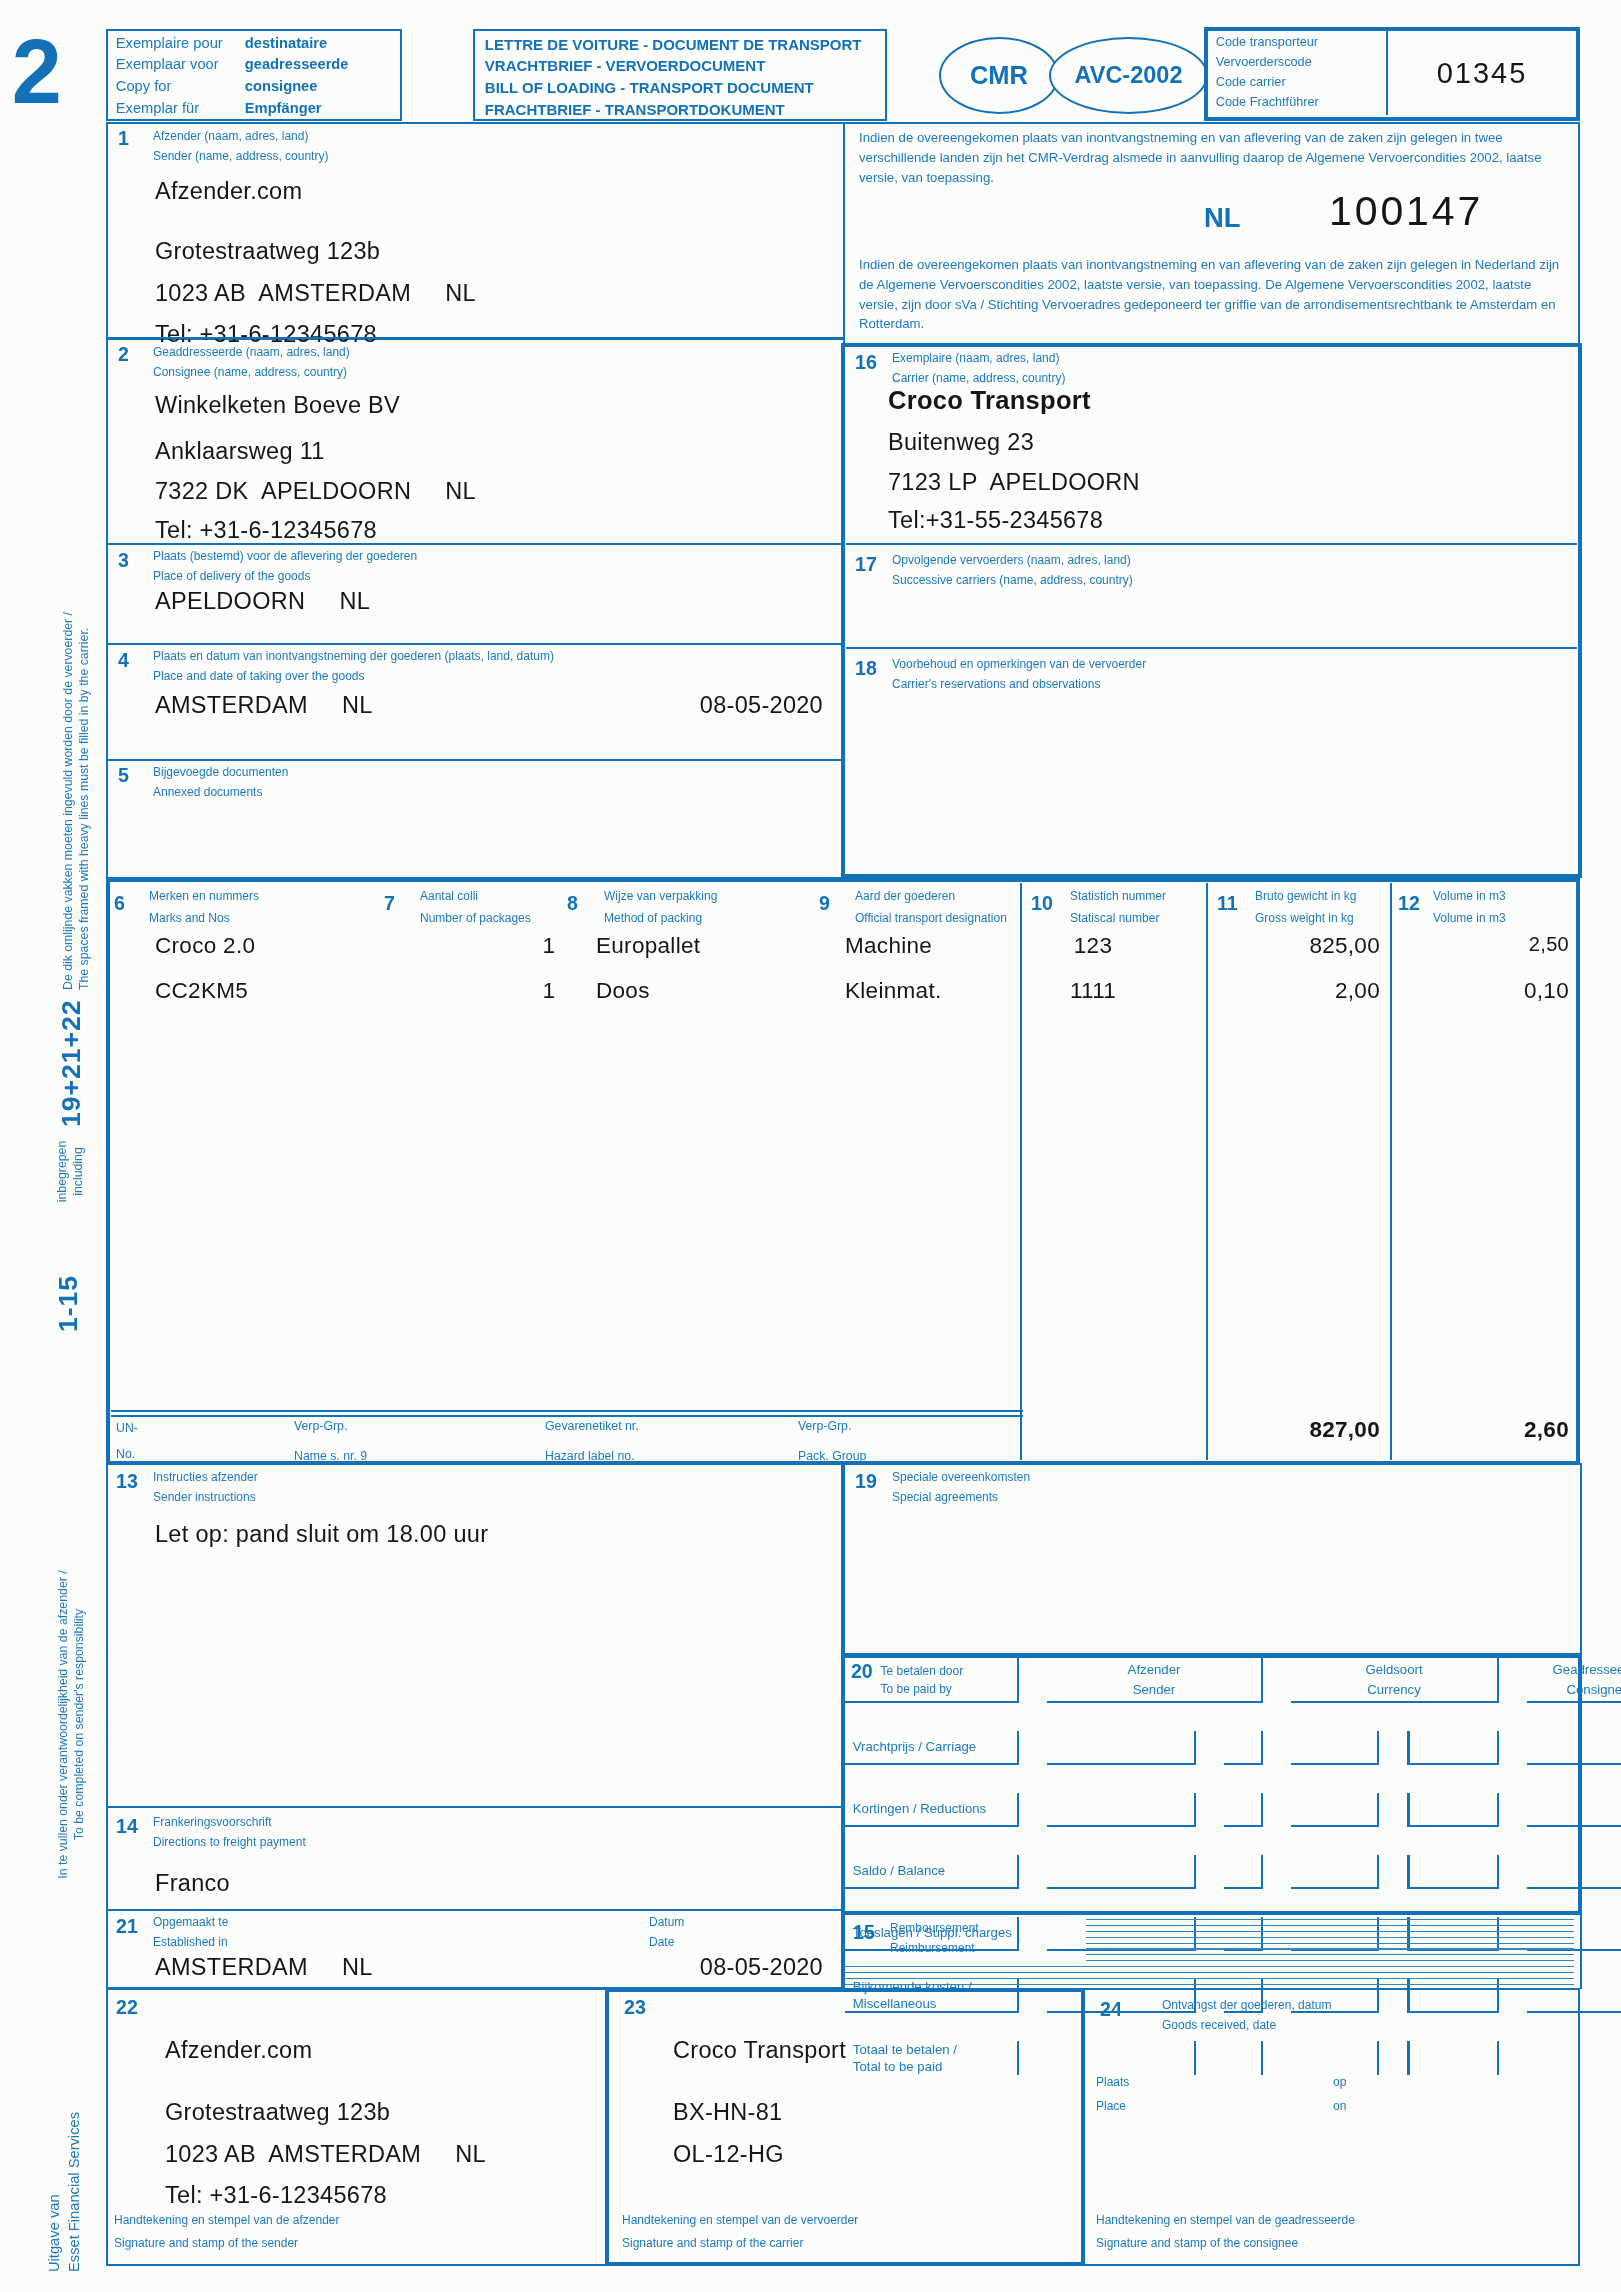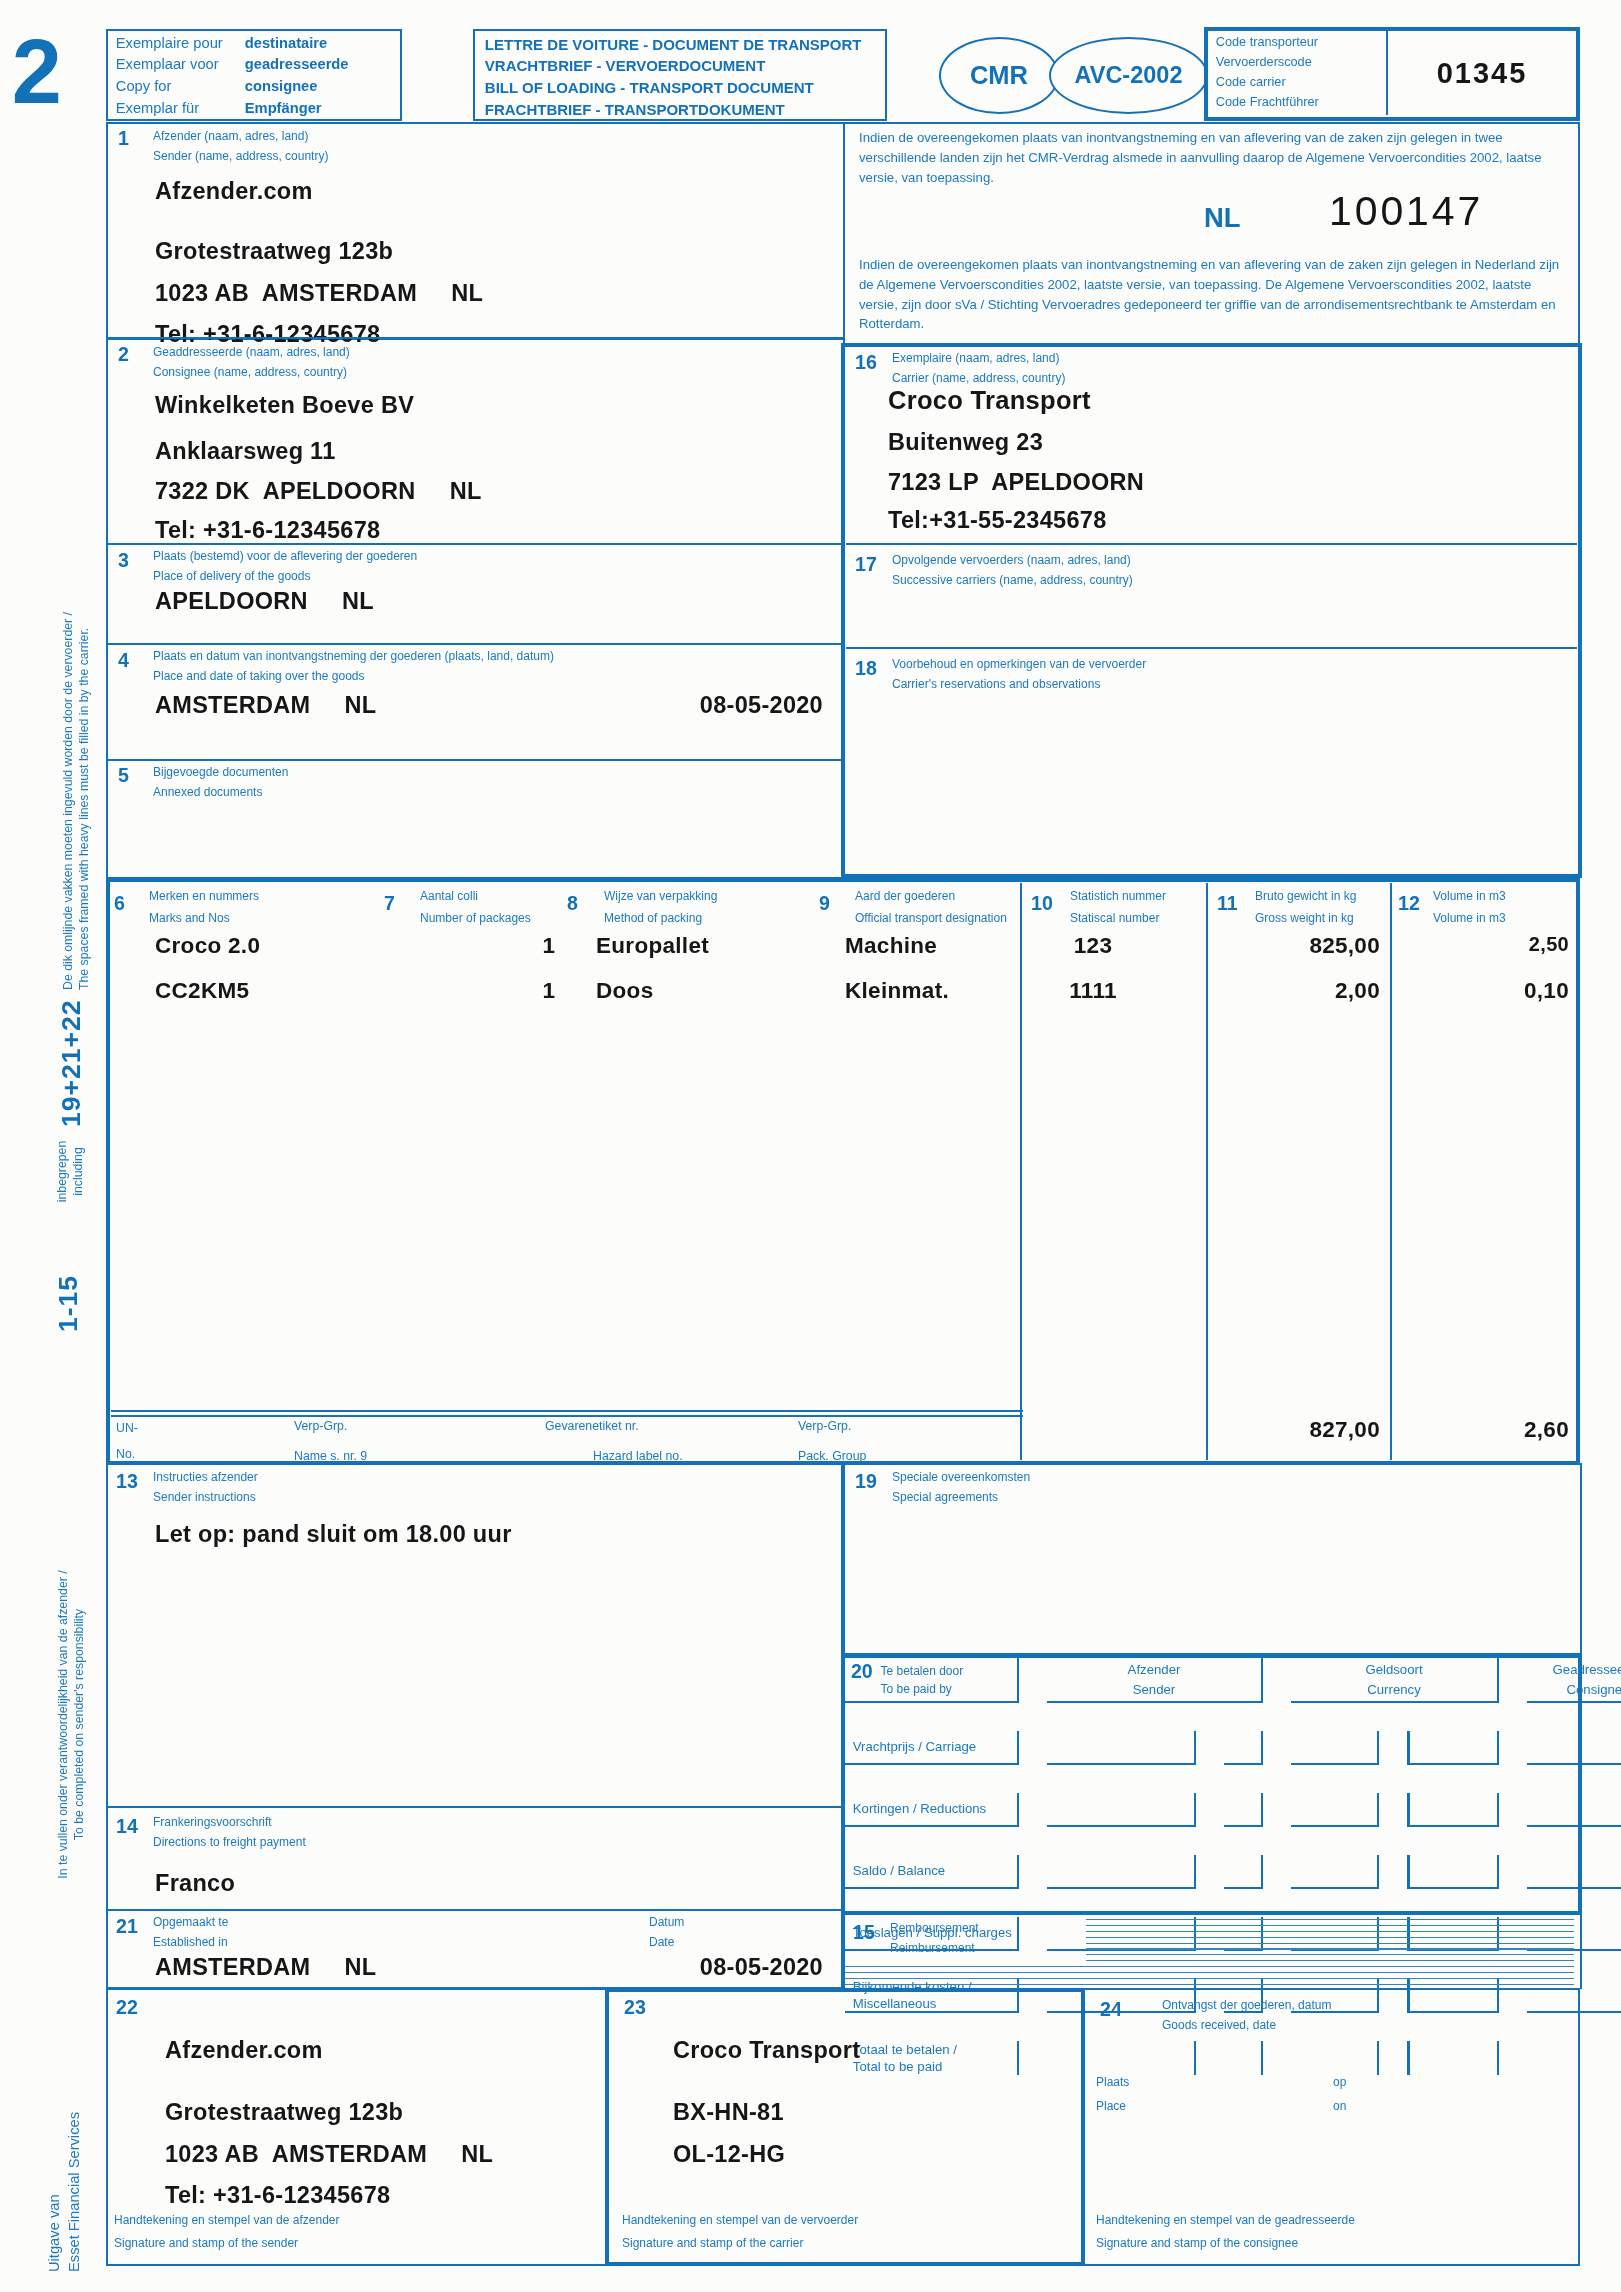--- a/index.html
+++ b/index.html
@@ -10,21 +10,21 @@
   }
   html,body{margin:0;padding:0;background:#fff;}
   .page{position:relative;width:1621px;height:2293px;background:var(--paper);
         font-family:"Liberation Sans","DejaVu Sans",sans-serif;overflow:hidden;}
   .abs{position:absolute;}
   .box{position:absolute;border:2px solid var(--blue);box-sizing:border-box;background:transparent;}
   .thick{border-width:4.9px;}
   .num{color:var(--blue);font-weight:bold;font-size:19.6px;line-height:1;}
   .lbl{color:var(--blueTxt);font-size:12px;line-height:1.65;}
   .lbl div{white-space:nowrap;}
-  .val{color:var(--ink);font-size:23.5px;white-space:pre;letter-spacing:0.3px;font-weight:bold;}
+  .val{color:var(--ink);font-size:23.5px;white-space:pre;letter-spacing:0.3px;}
   .valb{font-weight:bold;}
   .right{text-align:right;}
   .center{text-align:center;}
   .para{color:var(--blueTxt);font-size:13.2px;line-height:1.5;}
   .titleline{color:var(--blue);font-weight:bold;font-size:15px;line-height:21.6px;white-space:nowrap;}
   .copyrow{position:relative;height:21.6px;font-size:14.7px;color:var(--blueTxt);}
   .copyrow .r{position:absolute;left:129px;font-weight:bold;color:var(--blue);}
   .oval{position:absolute;border:2.9px solid var(--blue);border-radius:50%;
         display:flex;align-items:center;justify-content:center;
         color:var(--blue);font-weight:bold;background:var(--paper);}
@@ -248,21 +248,21 @@
     <div class="abs val right" style="left:1215px;top:978px;width:165px;font-size:22.5px;">2,00</div>
     <div class="abs val right" style="left:1400px;top:978px;width:169px;font-size:22.5px;">0,10</div>
   </div>
 
   <div class="dbl" style="left:111px;top:1410px;width:912px;"></div>
   <div class="abs unlbl" style="left:116px;top:1421px;">UN-</div>
   <div class="abs unlbl" style="left:116px;top:1447px;">No.</div>
   <div class="abs unlbl" style="left:294px;top:1419px;">Verp-Grp.</div>
   <div class="abs unlbl" style="left:294px;top:1449px;">Name s. nr. 9</div>
   <div class="abs unlbl" style="left:545px;top:1419px;">Gevarenetiket nr.</div>
-  <div class="abs unlbl" style="left:545px;top:1449px;margin-left:48px;">Hazard label no.</div>
+  <div class="abs unlbl" style="left:545px;top:1449px;">Hazard label no.</div>
   <div class="abs unlbl" style="left:798px;top:1419px;">Verp-Grp.</div>
   <div class="abs unlbl" style="left:798px;top:1449px;">Pack. Group</div>
   <div class="abs val valb right" style="left:1215px;top:1417px;width:165px;font-size:22.5px;">827,00</div>
   <div class="abs val valb right" style="left:1400px;top:1417px;width:169px;font-size:22.5px;">2,60</div>
 
   <div class="box" style="left:106px;top:1463px;width:739px;height:345px;"></div>
   <div class="abs num" style="left:116px;top:1472px;">13</div>
   <div class="abs lbl" style="left:153px;top:1468px;">
     <div>Instructies afzender</div>
       <div>Sender instructions</div>

